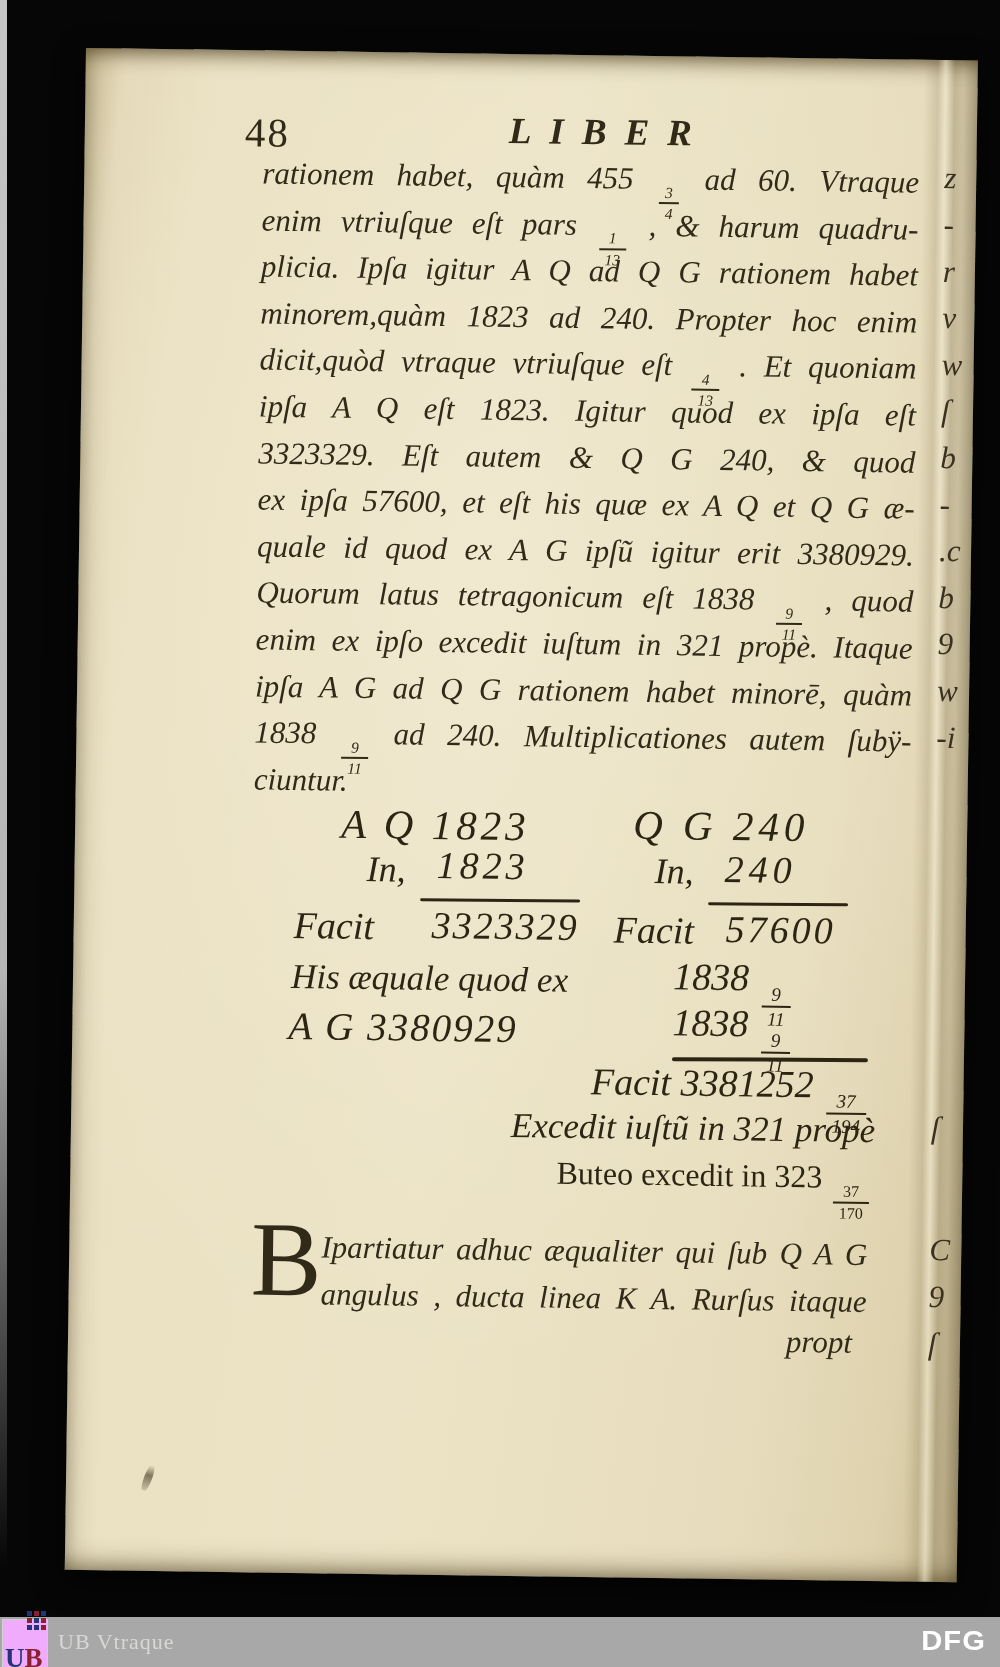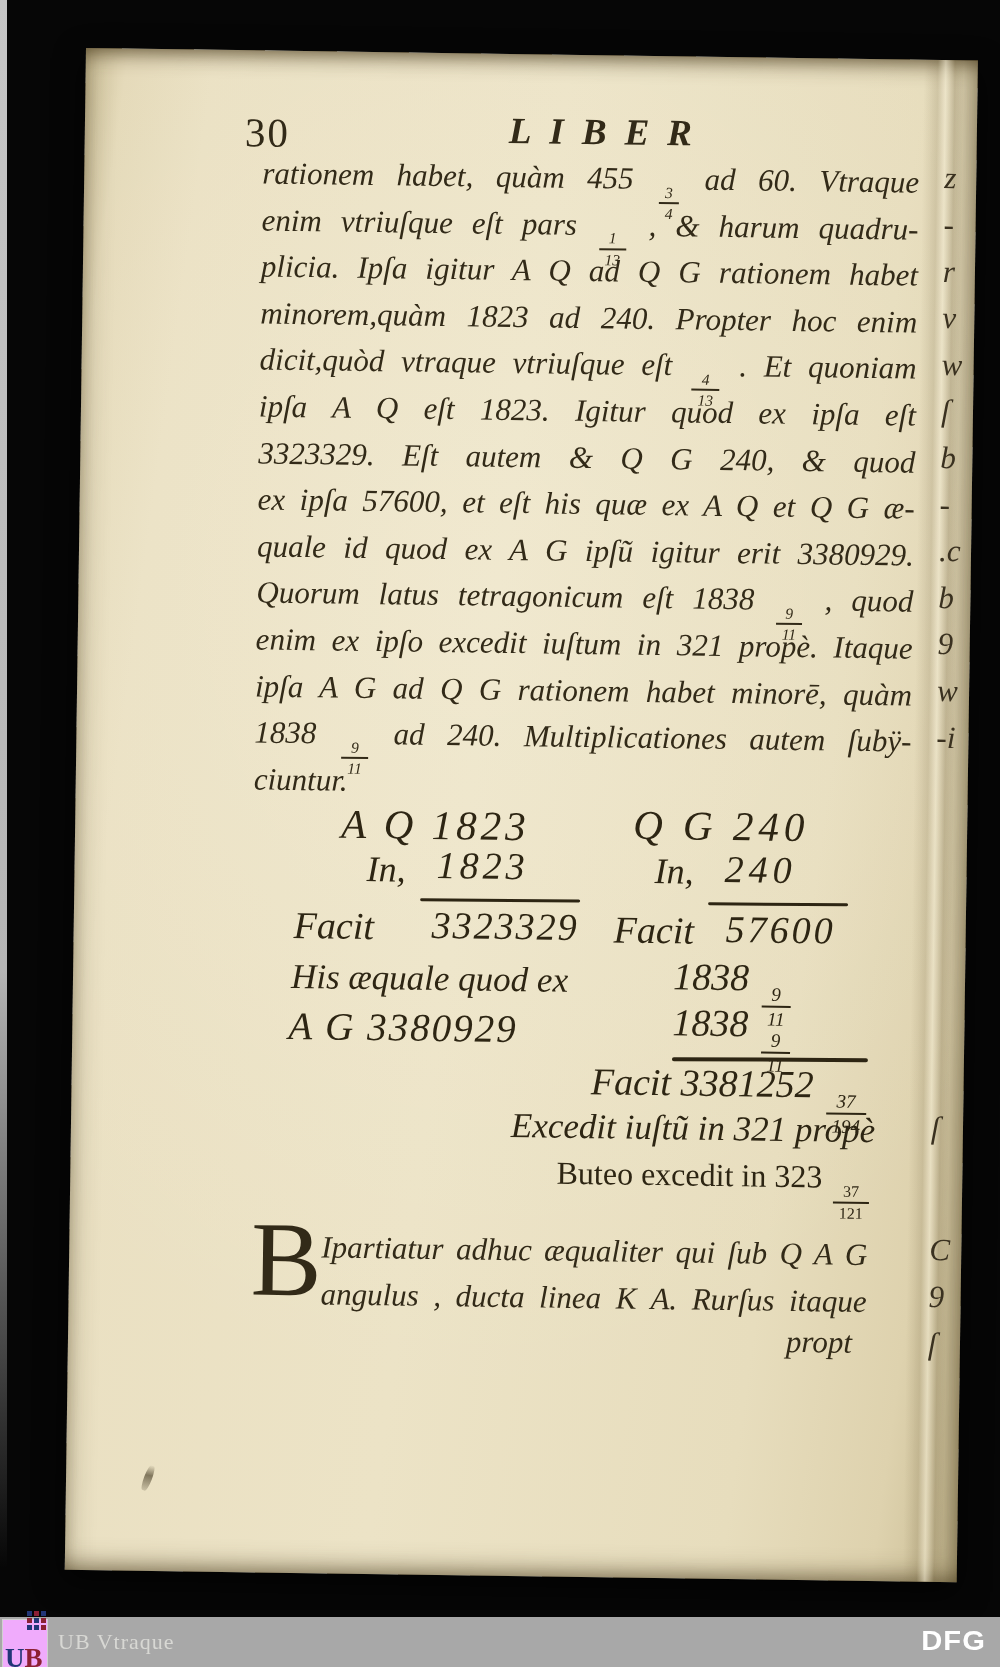--- a/index.html
+++ b/index.html
@@ -108,21 +108,21 @@
   .dfg{position:absolute;right:14px;top:9px;font-family:"Liberation Sans",sans-serif;
     font-weight:900;font-size:27px;color:#ffffff;letter-spacing:1px;
     transform:scaleX(1.08);transform-origin:right;}
 </style>
 </head>
 <body>
 
 <div class="left-strip"></div>
 
 <div class="page">
-  <div class="pagenum">30</div>
+  <div class="pagenum">48</div>
   <div class="running-title">LIBER</div>
 
   <div class="para1" id="para1">
       <div class="line j">rationem habet, quàm 455 <span class="frac">
           <span class="num">3</span>
           <span class="den">4</span>
         </span> ad 60.  Vtraque</div>
       <div class="line j">enim vtriuſque eſt pars <span class="frac">
           <span class="num">1</span>
           <span class="den">13</span>
@@ -175,21 +175,21 @@
           <span class="den">11</span>
         </span></div>
     <div class="rule r-u3"></div>
     <div class="p c-prod">Facit 3381252 <span class="frac">
           <span class="num">37</span>
           <span class="den">194</span>
         </span></div>
     <div class="p c-exc">Excedit iuſtũ in 321 propè</div>
     <div class="p c-but">Buteo excedit in  323 <span class="frac">
           <span class="num">37</span>
-          <span class="den">121</span>
+          <span class="den">170</span>
         </span></div>
   </div>
 
   <div class="para2">
     <div class="dropcap">B</div>
     <div class="lines" id="para2lines">
         <div class="line">Ipartiatur adhuc æqualiter qui ſub Q A G</div>
         <div class="line">angulus , ducta linea K A.  Rurſus itaque</div>
       </div>
     <div class="propt">propt</div>

